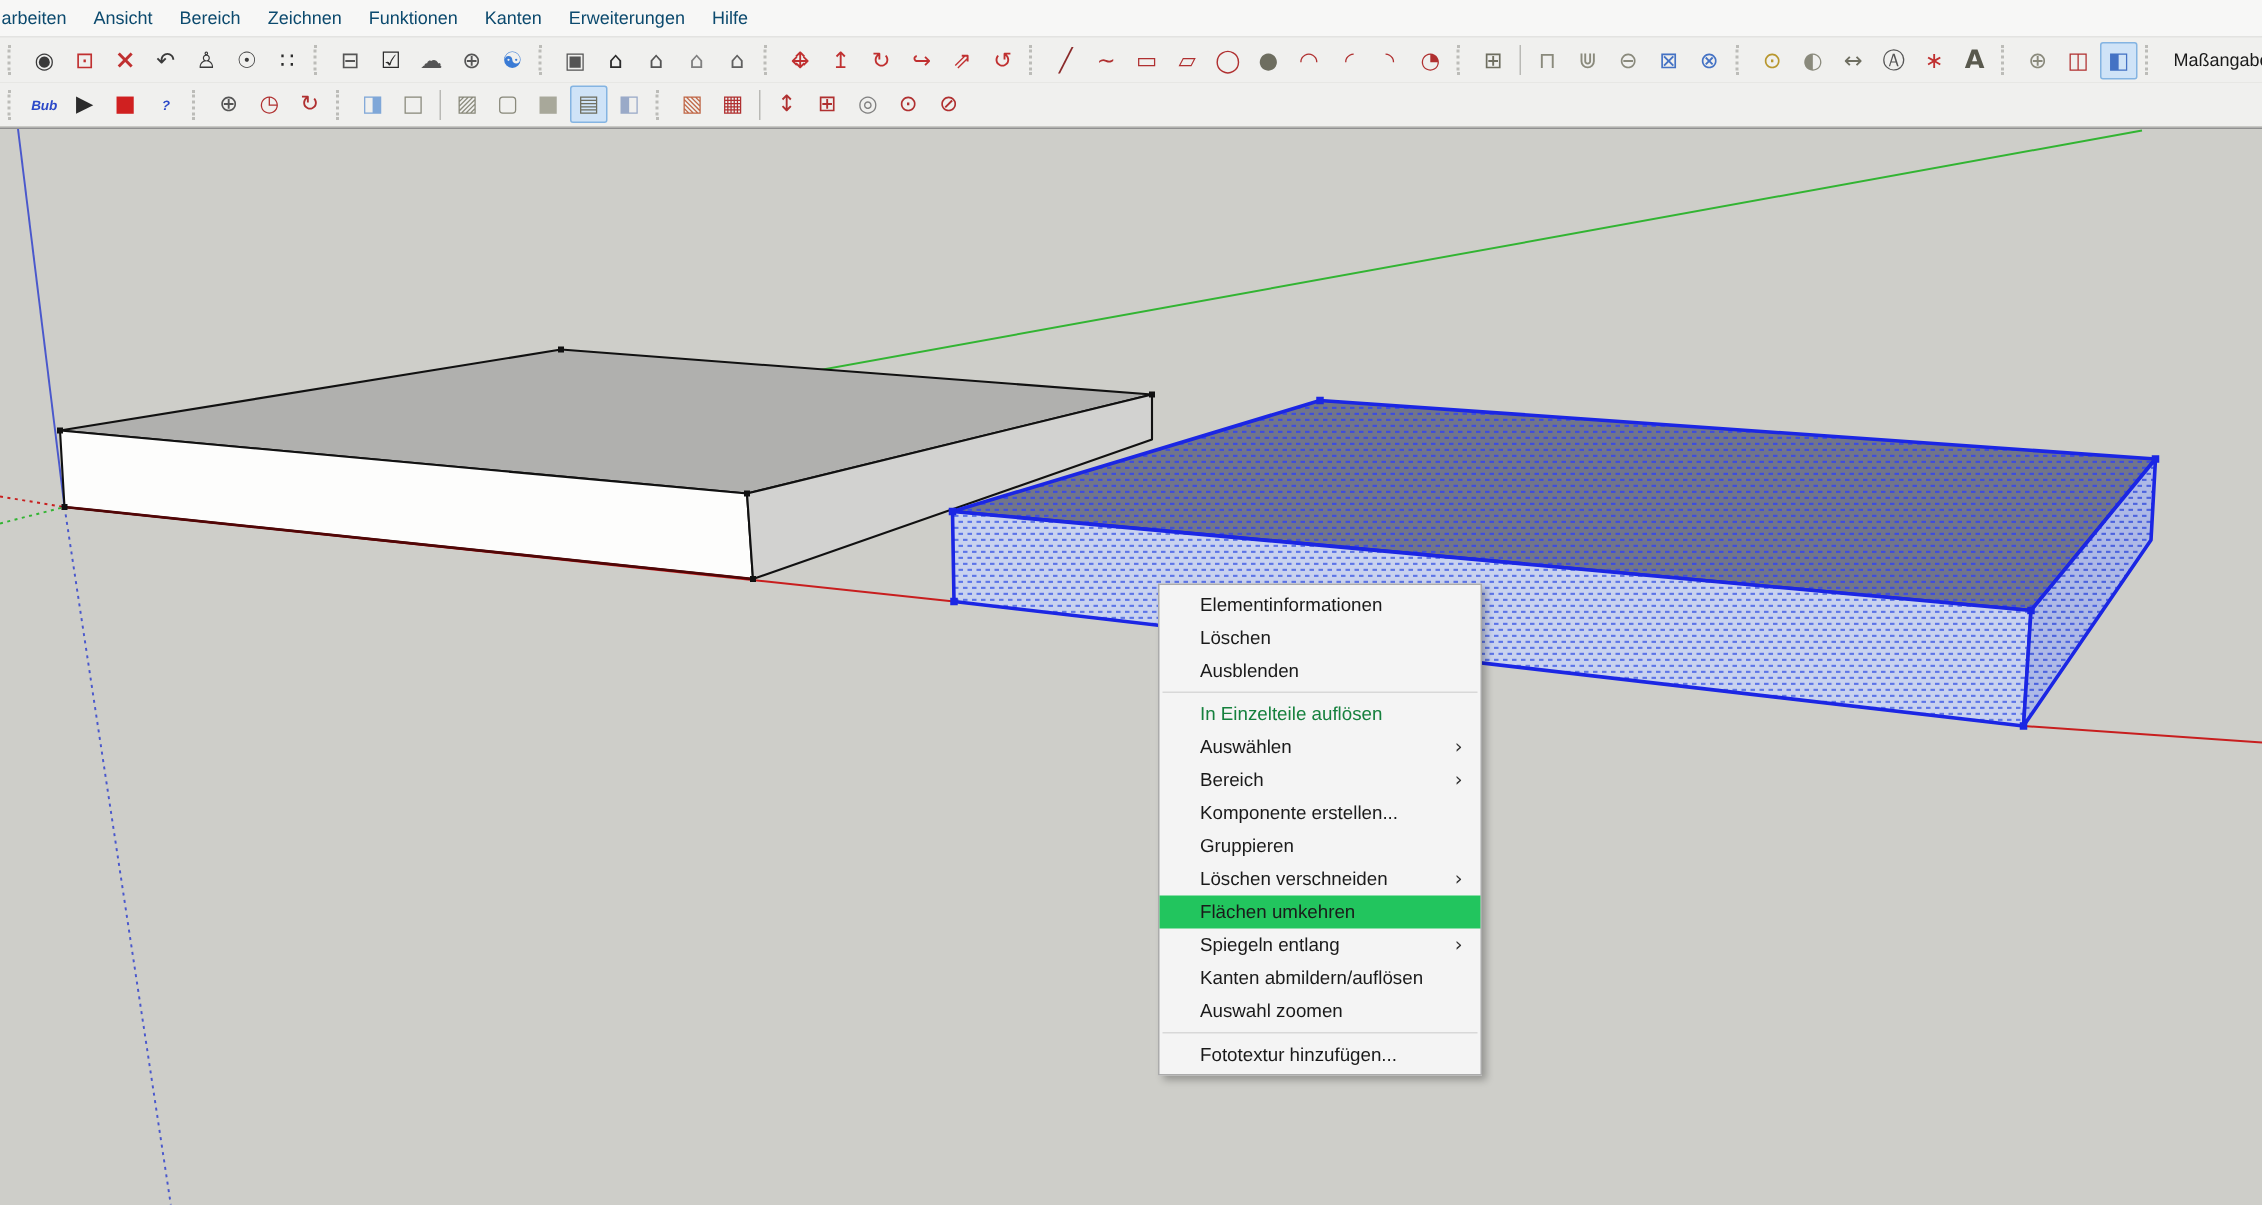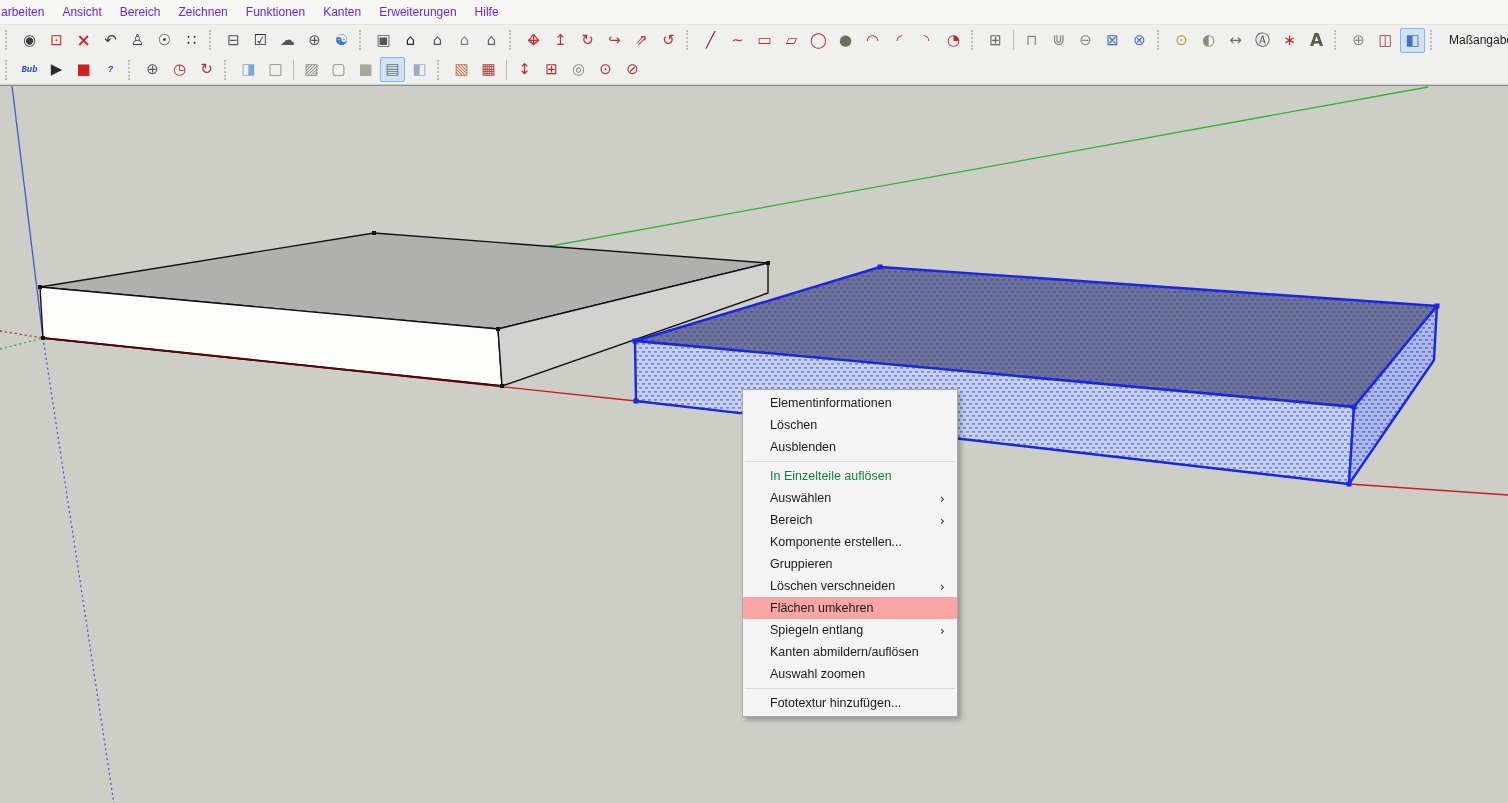--- a/index.html
+++ b/index.html
@@ -2,45 +2,45 @@
 <html><head>
 <meta charset="utf-8">
 <style>
   html,body{margin:0;padding:0}
   body{width:1508px;height:803px;position:relative;overflow:hidden;
        font-family:"Liberation Sans","DejaVu Sans",sans-serif;background:#cecec9}
 
   
   #menubar{height:25px;background:#f7f7f6;display:flex;align-items:center;
            padding-left:0;border-bottom:1px solid #e3e3e1;box-sizing:border-box}
-  .mitem{padding:3px 9px 4px 9px;font-size:12px;color:#6d28d9;white-space:nowrap}
+  .mitem{padding:3px 9px 4px 9px;font-size:12px;color:#0c4a6e;white-space:nowrap}
   .mitem:first-child{padding-left:1px}
 
   
   .toolbar{height:30px;background:#f0f0ee;display:flex;align-items:center;
            box-sizing:border-box;padding-left:1px}
   #toolbar2{border-bottom:1px solid #c9c9c5}
   .handle{width:3px;height:20px;border-left:2px dotted #bcbcb8;margin:0 6px 0 4px;flex:none}
   .tsep{width:1px;height:20px;background:#b9b9b5;margin:0 4px;flex:none}
   .tbtn{width:25px;height:25px;margin:0 1px;display:flex;align-items:center;justify-content:center;
         position:relative;border:1px solid transparent;border-radius:2px;box-sizing:border-box;flex:none}
   .tbtn.active{background:#cfe3f7;border-color:#84b4e2}
   .g{font-family:"DejaVu Sans",sans-serif;font-size:15px;line-height:1}
   .g.bold{font-weight:bold;font-size:17px}
   .g2{position:absolute;font-family:"DejaVu Sans",sans-serif;font-size:15px;line-height:1}
-  .tbtxt{font-size:9px;font-weight:bold;font-style:italic;font-family:Liberation Mono, monospace}
+  .tbtxt{font-size:9px;font-weight:bold;font-style:italic;font-family:Liberation Sans, sans-serif}
   #measure-label{font-size:12px;color:#1a1a1a;margin-left:8px;white-space:nowrap}
 
   
   #viewport{position:absolute;top:85px;left:0;width:1508px;height:718px;
             border-top:1px solid #8f8f8f;box-sizing:border-box;background:#cecec9}
   #viewport svg{display:block}
 
   
-  #ctxmenu{position:absolute;left:742px;top:389px;width:216px;background:#f4f4f4;
+  #ctxmenu{position:absolute;left:772px;top:389px;width:216px;background:#f4f4f4;
            border:1px solid #ababab;box-shadow:3px 3px 5px rgba(0,0,0,.28);
            padding:2px 0;box-sizing:border-box;z-index:10}
   .ci{height:22px;display:flex;align-items:center;font-size:12.5px;color:#1a1a1a;
       padding-left:27px;padding-right:4px}
   .ci.hl{background:#a5d3f3}
   .ci.dis{color:#15803d}
   .ci .lbl{flex:1;white-space:nowrap}
   .ci .arr{font-size:13px;color:#333;margin-right:8px;font-family:"DejaVu Sans",sans-serif}
   .csep{height:1px;background:#d8d8d8;margin:3px 2px}
 </style>
@@ -359,21 +359,21 @@
     <div class="ci">
       <span class="lbl">Komponente erstellen...</span>
     </div>
     <div class="ci">
       <span class="lbl">Gruppieren</span>
     </div>
     <div class="ci">
       <span class="lbl">Löschen verschneiden</span>
       <span class="arr">›</span>
     </div>
-    <div class="ci hl" style="background: #fca5a5;">
+    <div class="ci hl" style="background: #22c55e;">
       <span class="lbl">Flächen umkehren</span>
     </div>
     <div class="ci">
       <span class="lbl">Spiegeln entlang</span>
       <span class="arr">›</span>
     </div>
     <div class="ci">
       <span class="lbl">Kanten abmildern/auflösen</span>
     </div>
     <div class="ci">

